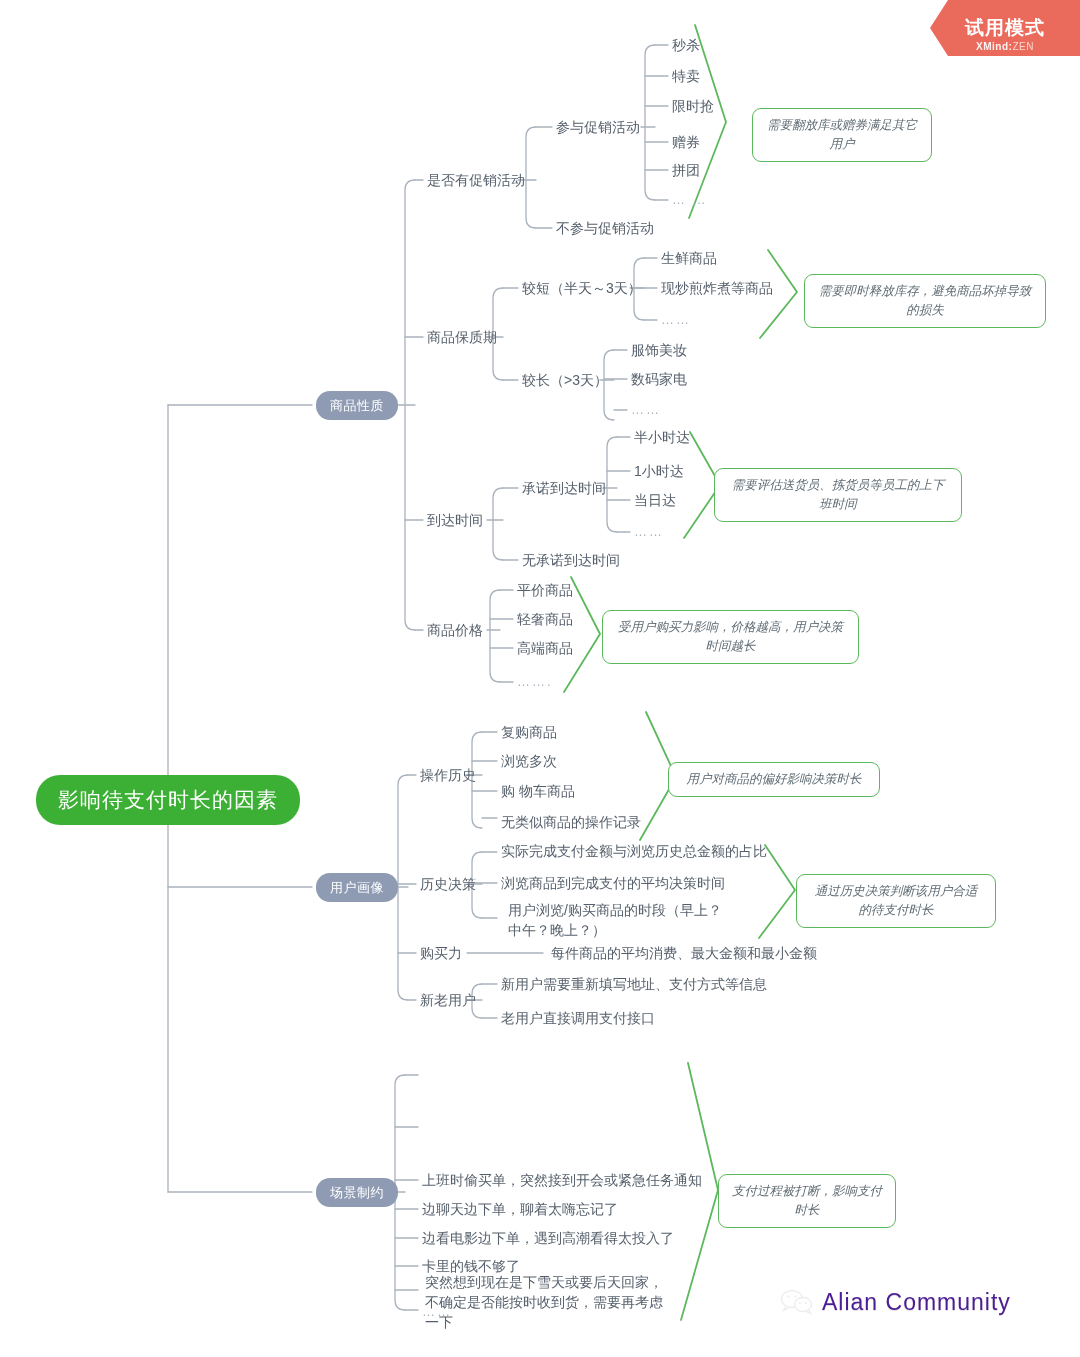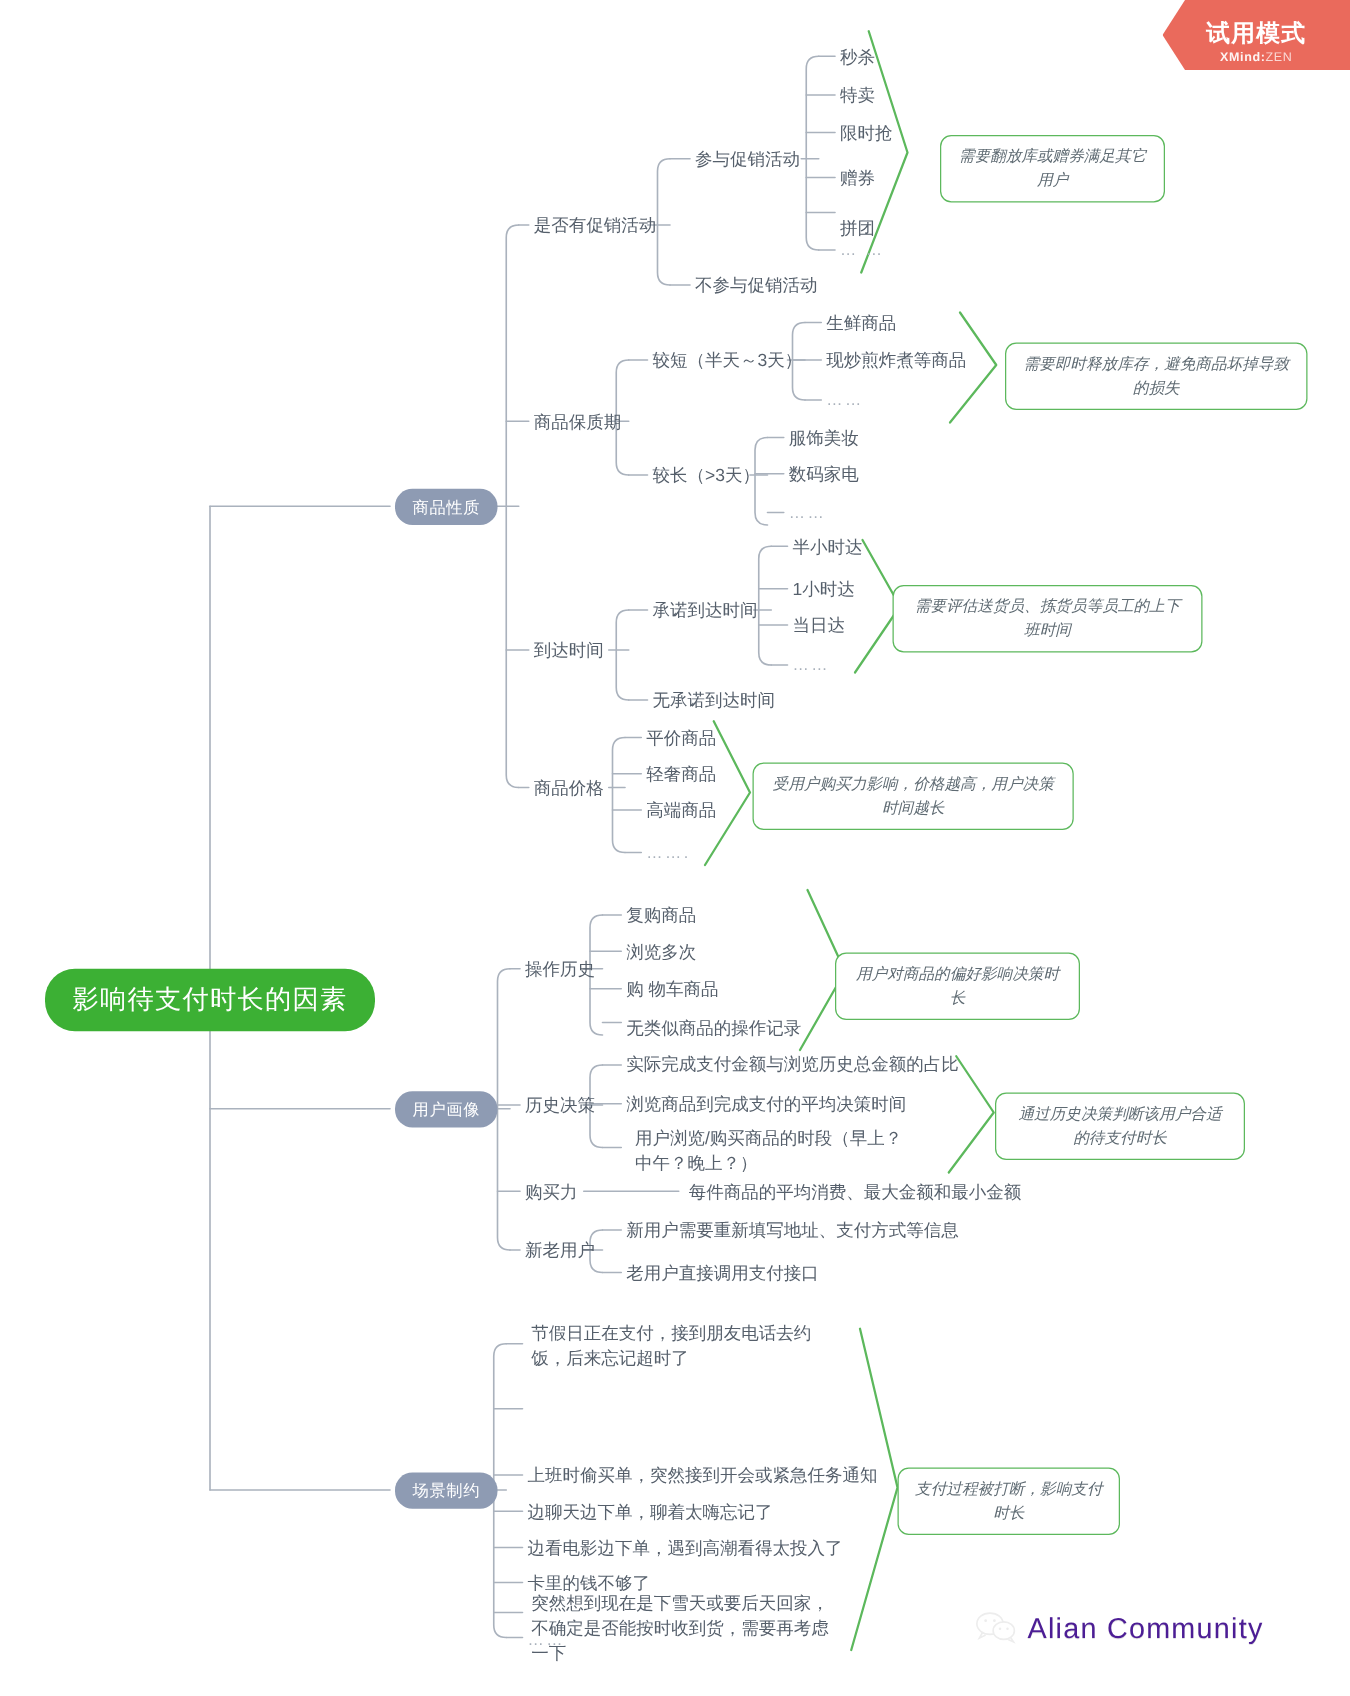--- a/index.html
+++ b/index.html
@@ -189,21 +189,21 @@
   <div class="node lvl1-node" style="left:316px;top:391px;">商品性质</div>
   <div class="node lvl1-node" style="left:316px;top:873px;">用户画像</div>
   <div class="node lvl1-node" style="left:316px;top:1178px;">场景制约</div>
 
   <div class="node topic" style="left:427px;top:170px;">是否有促销活动</div>
   <div class="node topic" style="left:556px;top:117px;">参与促销活动</div>
   <div class="node topic" style="left:672px;top:35px;">秒杀</div>
   <div class="node topic" style="left:672px;top:66px;">特卖</div>
   <div class="node topic" style="left:672px;top:96px;">限时抢</div>
   <div class="node topic" style="left:672px;top:132px;">赠券</div>
-  <div class="node topic" style="left:672px;top:172px;">拼团</div>
+  <div class="node topic" style="left:672px;top:160px;">拼团</div>
   <div class="node topic dots" style="left:672px;top:190px;">…  …</div>
   <div class="node topic" style="left:556px;top:218px;">不参与促销活动</div>
 
   <div class="node topic" style="left:427px;top:327px;">商品保质期</div>
   <div class="node topic" style="left:522px;top:278px;">较短（半天～3天）</div>
   <div class="node topic" style="left:661px;top:248px;">生鲜商品</div>
   <div class="node topic" style="left:661px;top:278px;">现炒煎炸煮等商品</div>
   <div class="node topic dots" style="left:661px;top:310px;">……</div>
   <div class="node topic" style="left:522px;top:370px;">较长（&gt;3天）</div>
   <div class="node topic" style="left:631px;top:340px;">服饰美妆</div>
@@ -235,33 +235,32 @@
   <div class="node topic" style="left:501px;top:873px;">浏览商品到完成支付的平均决策时间</div>
   <div class="node topic wrap" style="left:508px;top:900px;width:218px;">用户浏览/购买商品的时段（早上？中午？晚上？）</div>
 
   <div class="node topic" style="left:420px;top:943px;">购买力</div>
   <div class="node topic" style="left:551px;top:943px;">每件商品的平均消费、最大金额和最小金额</div>
 
   <div class="node topic" style="left:420px;top:990px;">新老用户</div>
   <div class="node topic" style="left:501px;top:974px;">新用户需要重新填写地址、支付方式等信息</div>
   <div class="node topic" style="left:501px;top:1008px;">老用户直接调用支付接口</div>
 
-  <div class="node topic wrap" style="left:425px;top:1056px;width:235px;">节假日正在支付，接到朋友电话去约饭，后来忘记超时了</div>
   <div class="node topic" style="left:422px;top:1170px;">上班时偷买单，突然接到开会或紧急任务通知</div>
   <div class="node topic" style="left:422px;top:1199px;">边聊天边下单，聊着太嗨忘记了</div>
   <div class="node topic" style="left:422px;top:1228px;">边看电影边下单，遇到高潮看得太投入了</div>
   <div class="node topic" style="left:422px;top:1256px;">卡里的钱不够了</div>
   <div class="node topic wrap" style="left:425px;top:1272px;width:242px;">突然想到现在是下雪天或要后天回家，不确定是否能按时收到货，需要再考虑一下</div>
   <div class="node topic dots" style="left:422px;top:1302px;">……</div>
 
   <div class="callout" style="left:752px;top:108px;width:180px;">需要翻放库或赠券满足其它用户</div>
   <div class="callout" style="left:804px;top:274px;width:242px;">需要即时释放库存，避免商品坏掉导致的损失</div>
   <div class="callout" style="left:714px;top:468px;width:248px;">需要评估送货员、拣货员等员工的上下班时间</div>
   <div class="callout" style="left:602px;top:610px;width:257px;">受用户购买力影响，价格越高，用户决策时间越长</div>
-  <div class="callout" style="left:668px;top:762px;width:196px;text-align:center;">用户对商品的偏好影响决策时长</div>
+  <div class="callout" style="left:668px;top:762px;width:212px;text-align:center;">用户对商品的偏好影响决策时长</div>
   <div class="callout" style="left:796px;top:874px;width:200px;">通过历史决策判断该用户合适的待支付时长</div>
   <div class="callout" style="left:718px;top:1174px;width:178px;">支付过程被打断，影响支付时长</div>
 
   <div class="watermark">
     <span>
       <svg width="34" height="28" viewBox="0 0 34 28" fill="none" stroke="#ededed" stroke-width="1.3">
         <ellipse cx="12" cy="11" rx="10.5" ry="8.5"></ellipse>
         <path d="M6 18 L3.5 22.5 L8.5 20"></path>
         <circle cx="8.5" cy="8.5" r="1.1" fill="#ededed" stroke="none"></circle>
         <circle cx="15.5" cy="8.5" r="1.1" fill="#ededed" stroke="none"></circle>

